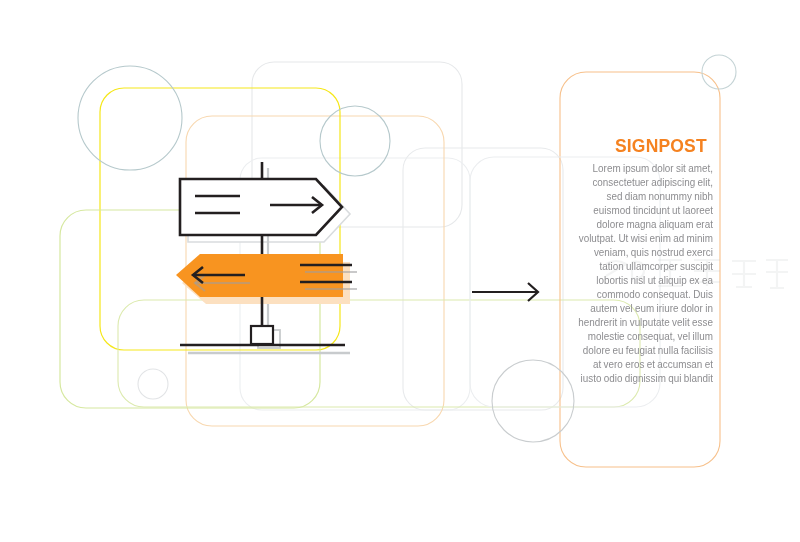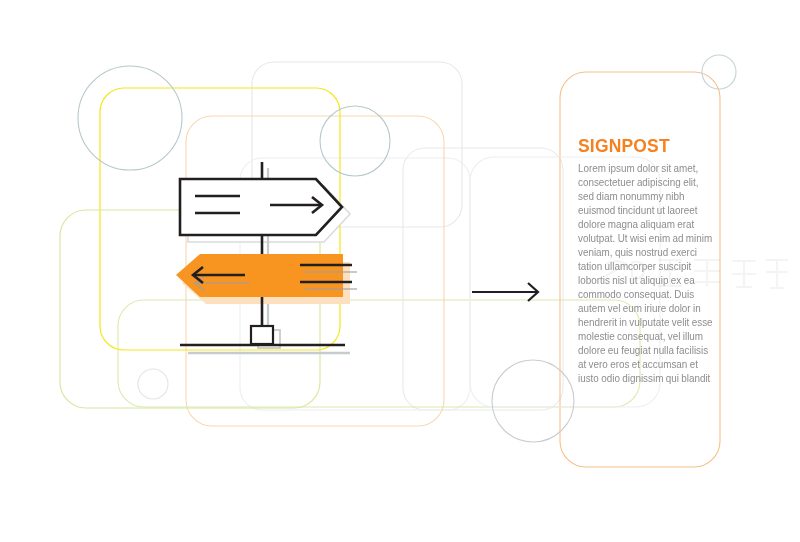--- a/index.html
+++ b/index.html
@@ -5,21 +5,21 @@
   html,body{margin:0;padding:0;background:#ffffff;}
   body{
     width:800px;height:542px;overflow:hidden;position:relative;
     font-family:"Liberation Sans", sans-serif;
     background:#ffffff;
   }
   #stage{position:absolute;inset:0;width:800px;height:542px;}
   #bgsvg,#artsvg{position:absolute;left:0;top:0;width:800px;height:542px;}
   .txtpanel{
     position:absolute;
-    left:578px;top:136px;width:140px;
+    left:578px;top:136px;width:140px;text-align:right;
   }
   .heading{
     font-family:"Liberation Sans", sans-serif;
     font-weight:bold;
     font-size:19px;
     letter-spacing:0.2px;
     color:#F58220;
     line-height:1.0;
     margin:0 0 7px 0;
     transform:scaleX(0.92);

